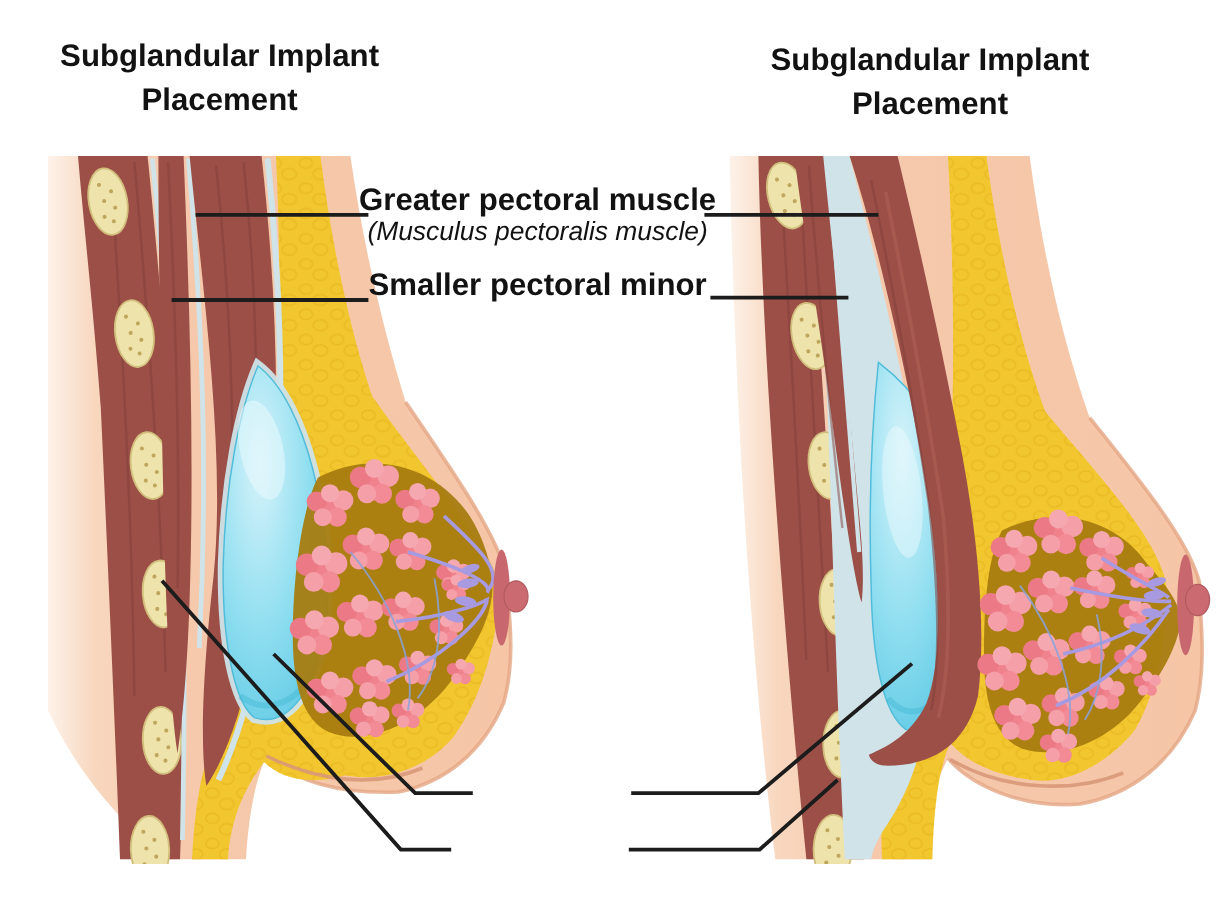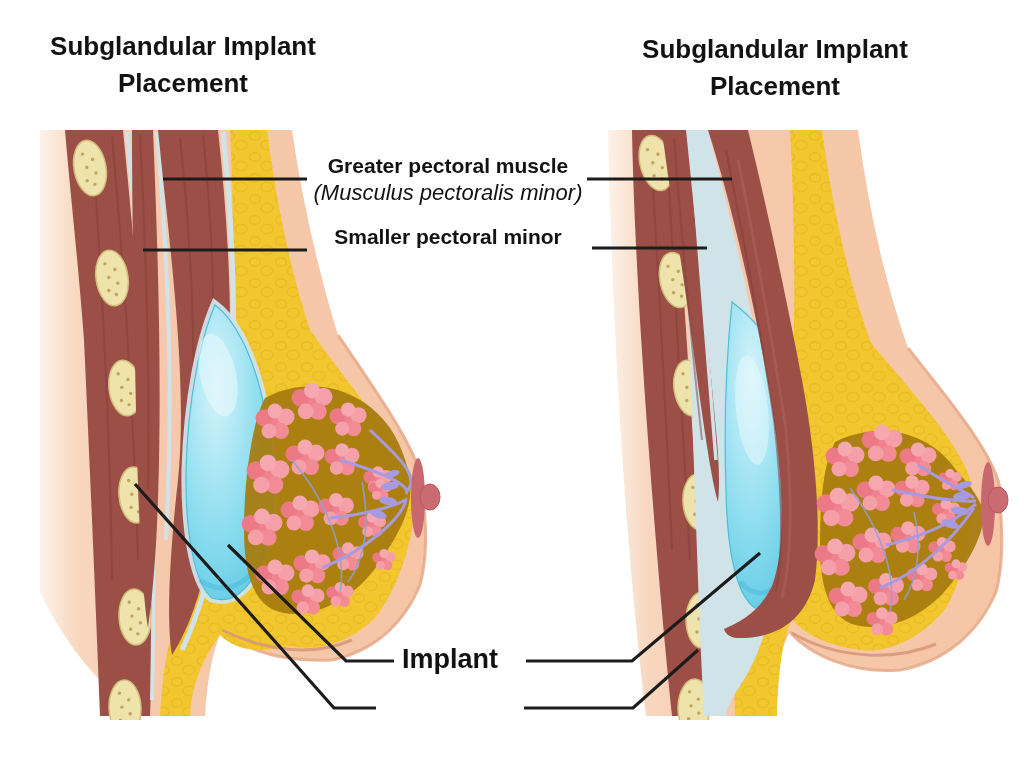--- a/index.html
+++ b/index.html
@@ -6,21 +6,21 @@
   .canvas{position:relative;width:1024px;height:759px;background:#ffffff;overflow:hidden;
           font-family:"Liberation Sans",sans-serif;color:#111;}
   .dia{position:absolute;top:130px;}
   #dia-left{left:40px;}
   #dia-right{left:600px;}
   #leaders{position:absolute;left:0;top:0;pointer-events:none;}
   .ttl{position:absolute;text-align:center;font-weight:700;font-size:26px;line-height:37px;color:#121212;}
   #title-left{left:28px;top:28px;width:310px;}
   #title-right{left:612px;top:31px;width:326px;}
   .mlbl{position:absolute;left:287px;width:322px;text-align:center;color:#121212;}
-  .mlbl .b{font-weight:700;font-size:21px;line-height:26px;}
+  .mlbl .b{font-weight:700;font-size:26px;line-height:26px;}
   .mlbl .i{font-style:italic;font-weight:400;font-size:22px;line-height:28px;}
   #lbl-greater{top:153px;}
   #lbl-smaller{top:224px;}
   .blbl{position:absolute;text-align:center;font-weight:700;font-size:27px;color:#121212;}
   #lbl-implant{left:382px;top:644px;width:136px;}
   #lbl-chestwall{left:356px;top:691px;width:188px;}
 </style>
 </head>
 <body>
 
@@ -315,22 +315,21 @@
       <path d="M135,484 L334,708 L376,708"></path>
       <path d="M524,708 L633,708 L698,650"></path>
     </g>
   </svg>
 
   <div class="ttl" id="title-left">Subglandular Implant Placement</div>
   <div class="ttl" id="title-right">Subglandular Implant Placement</div>
 
   <div class="mlbl" id="lbl-greater">
     <div class="b">Greater pectoral muscle</div>
-    <div class="i">(Musculus pectoralis minor)</div>
+    <div class="i">(Musculus pectoralis muscle)</div>
   </div>
 
   <div class="mlbl" id="lbl-smaller">
     <div class="b">Smaller pectoral minor</div>
   </div>
 
-  <div class="blbl" id="lbl-implant">Implant</div>
 
 </div>
 
 </body></html>

